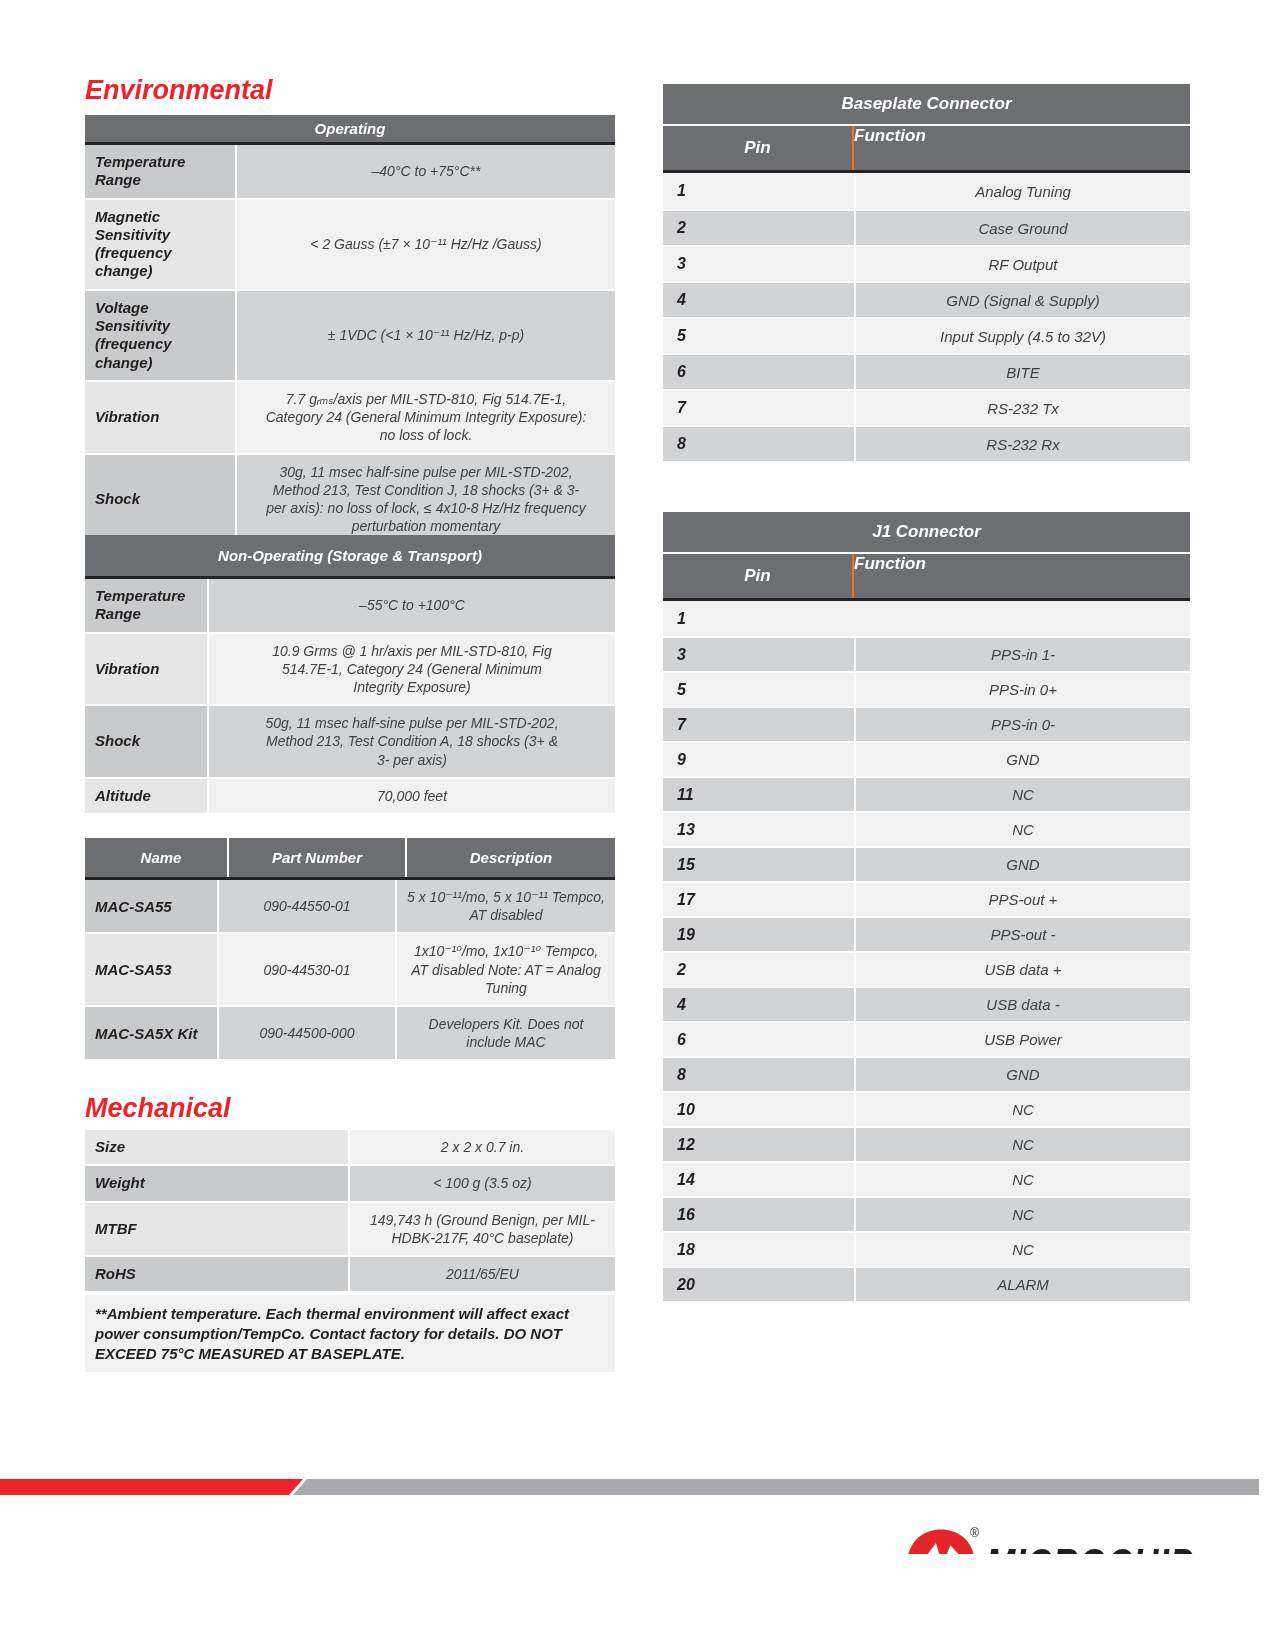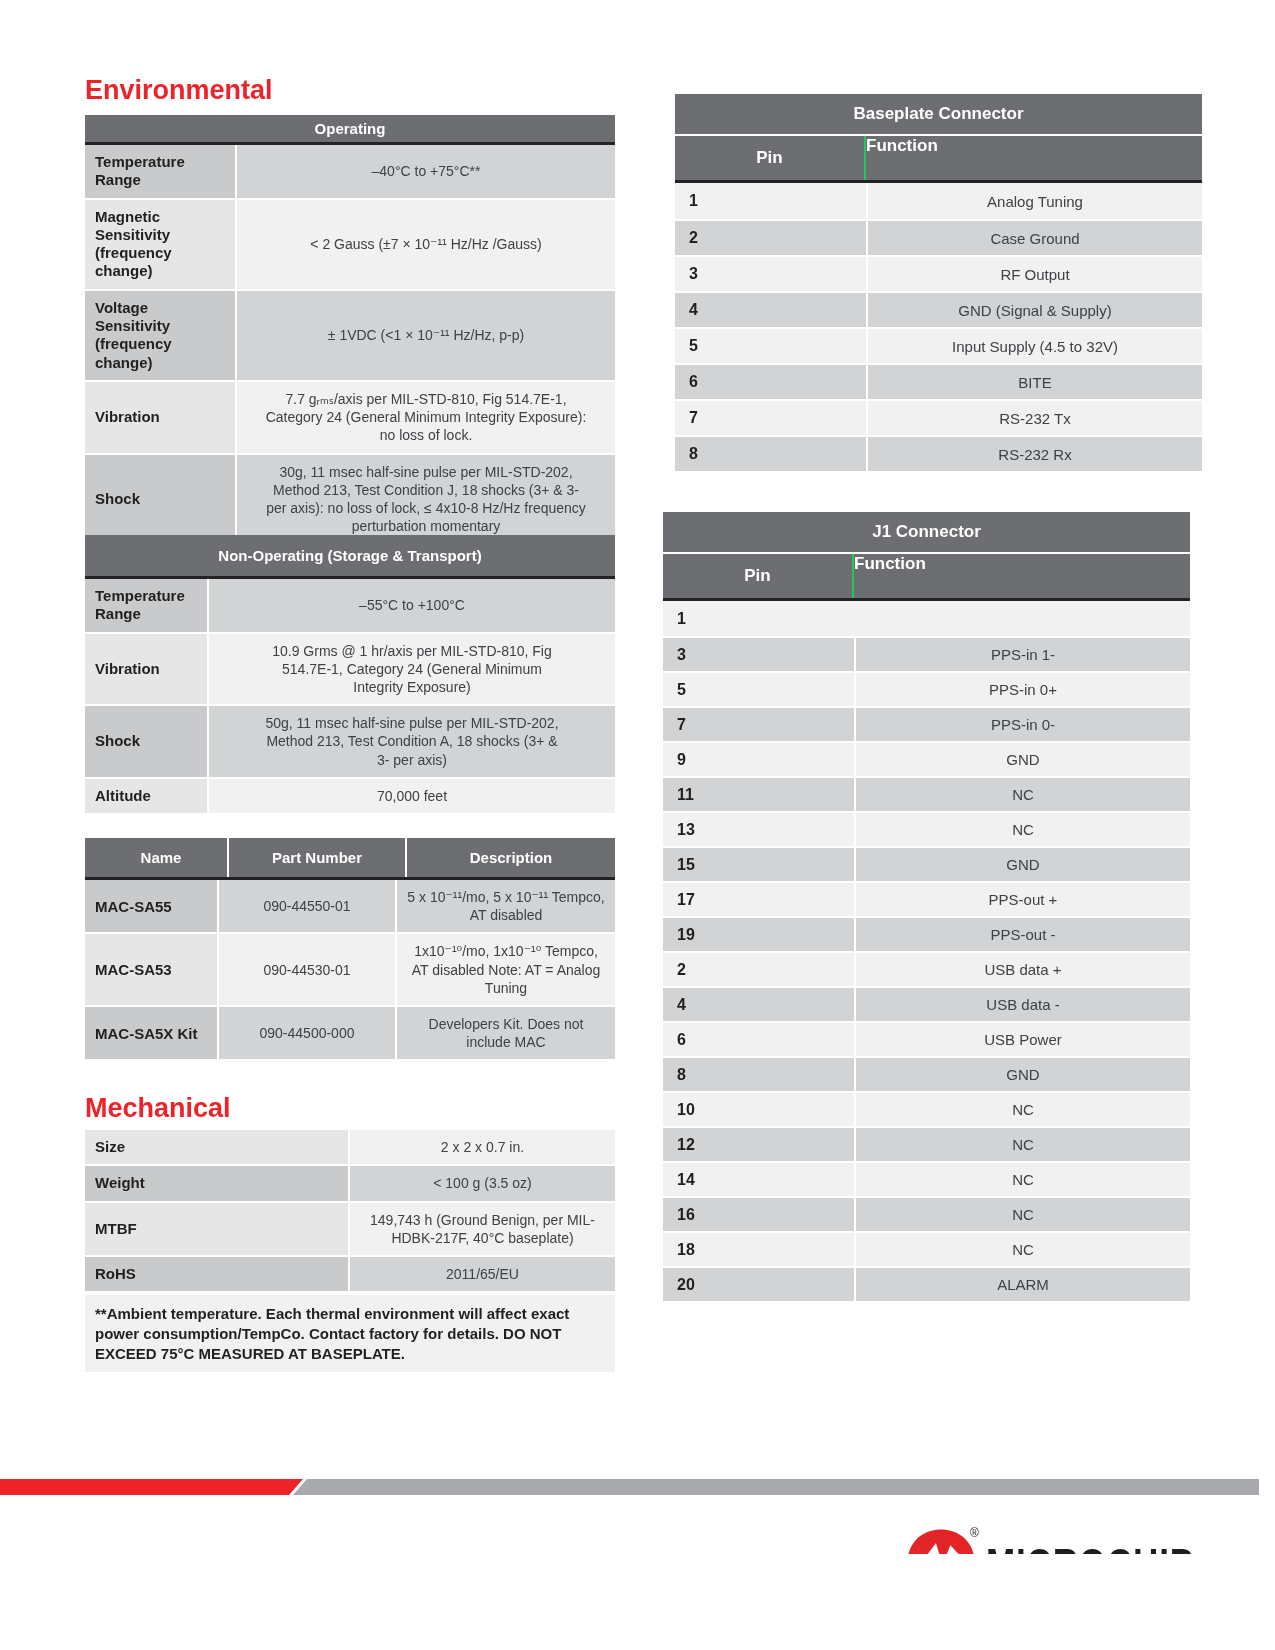--- a/index.html
+++ b/index.html
@@ -1,18 +1,18 @@
 <!DOCTYPE html>
 <html><head>
 <meta charset="utf-8">
 <style>
   * { margin:0; padding:0; box-sizing:border-box; }
   html,body { background:#ffffff; }
   body { font-family:"Liberation Sans","DejaVu Sans",sans-serif; }
-  .page { position:relative; width:1275px; height:1554px; background:#fff; overflow:hidden; }
+  .page { position:relative; width:1275px; height:1554px; background:#fff; overflow:hidden;font-style:italic; }
 
   :root{
     --red:#ee2329;
     --hdr:#6d6e71;
     --row-dark:#d1d3d4;
     --row-light:#f1f1f2;
     --ink:#231f20;
     --val:#3f4145;
     --bargray:#a7a9ac;
   }
@@ -22,32 +22,32 @@
 
   h1.red { font-size:27px; font-weight:bold; color:var(--red); letter-spacing:0; }
   .h-env  { position:absolute; top:0; left:0; }
   .h-mech { position:absolute; top:1018px; left:0; }
 
   .tbl { position:absolute; left:0; width:100%; }
   .t-op    { top:40px; }
   .t-nonop { top:460px; }
   .t-parts { top:763px; }
   .t-mech  { top:1055px; }
-  .t-bp { top:14px;margin-left:12px; }
+  .t-bp { top:4px; }
   .t-j1 { top:432px; }
 
   .tbl-title { background:var(--hdr); color:#fff; font-weight:bold; text-align:center;
                border-bottom:3px solid #232325; }
   .t-op .tbl-title    { font-size:15px; padding:5px 6px; }
   .t-nonop .tbl-title { font-size:15px; padding:12px 6px;text-align:center; }
   .t-conn .tbl-title  { font-size:17px; padding:10px 6px; border-bottom:none; }
 
   .tbl-sub { display:flex; background:var(--hdr); color:#fff; font-weight:bold; font-size:17px;
              border-top:2px solid #fff; border-bottom:3px solid #232325; }
-  .sub-pin { width:191px; text-align:center; padding:12px 0; border-right:2px solid #22c55e; }
+  .sub-pin { width:191px; text-align:center; padding:12px 0; border-right:2px solid #f97316; }
   .sub-fn  { flex:1; text-align:left; padding:0 0; }
 
   .parts-head { display:flex; background:var(--hdr); color:#fff; font-weight:bold; font-size:15px;
                 border-bottom:3px solid #232325;padding-left:10px; }
   .parts-head > div { padding:11px 4px; text-align:center; }
   .parts-head > div + div { border-left:2px solid #fff; }
   .ph-name { width:132px; } .ph-part { width:178px; } .ph-desc { flex:1; }
 
   .rows .row { display:flex; }
   .rows .row + .row { border-top:2px solid #fff; }

